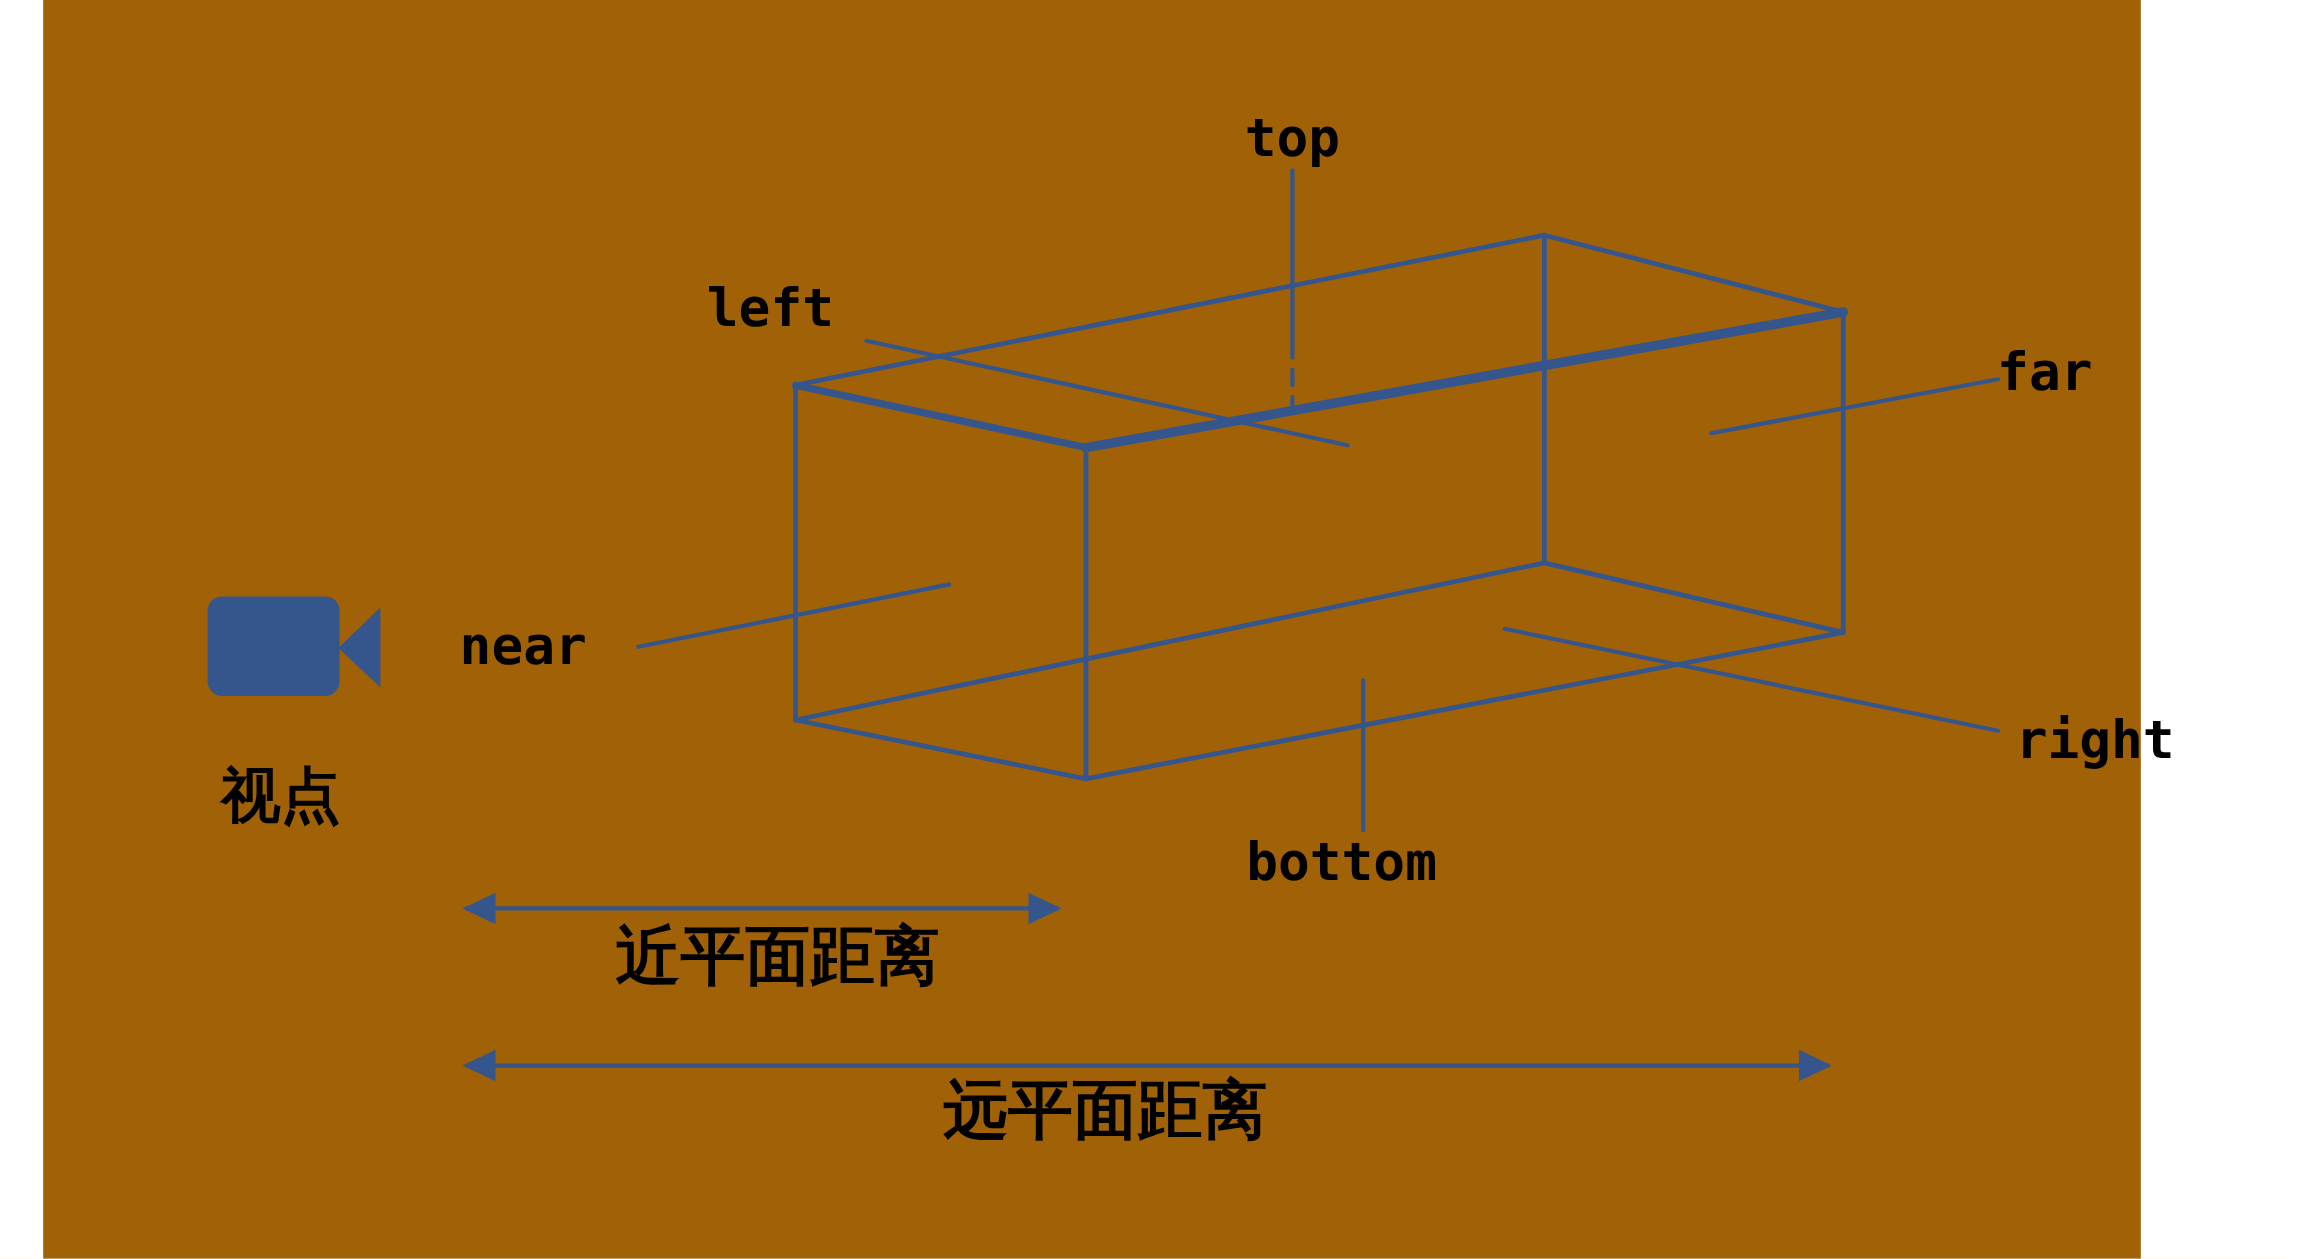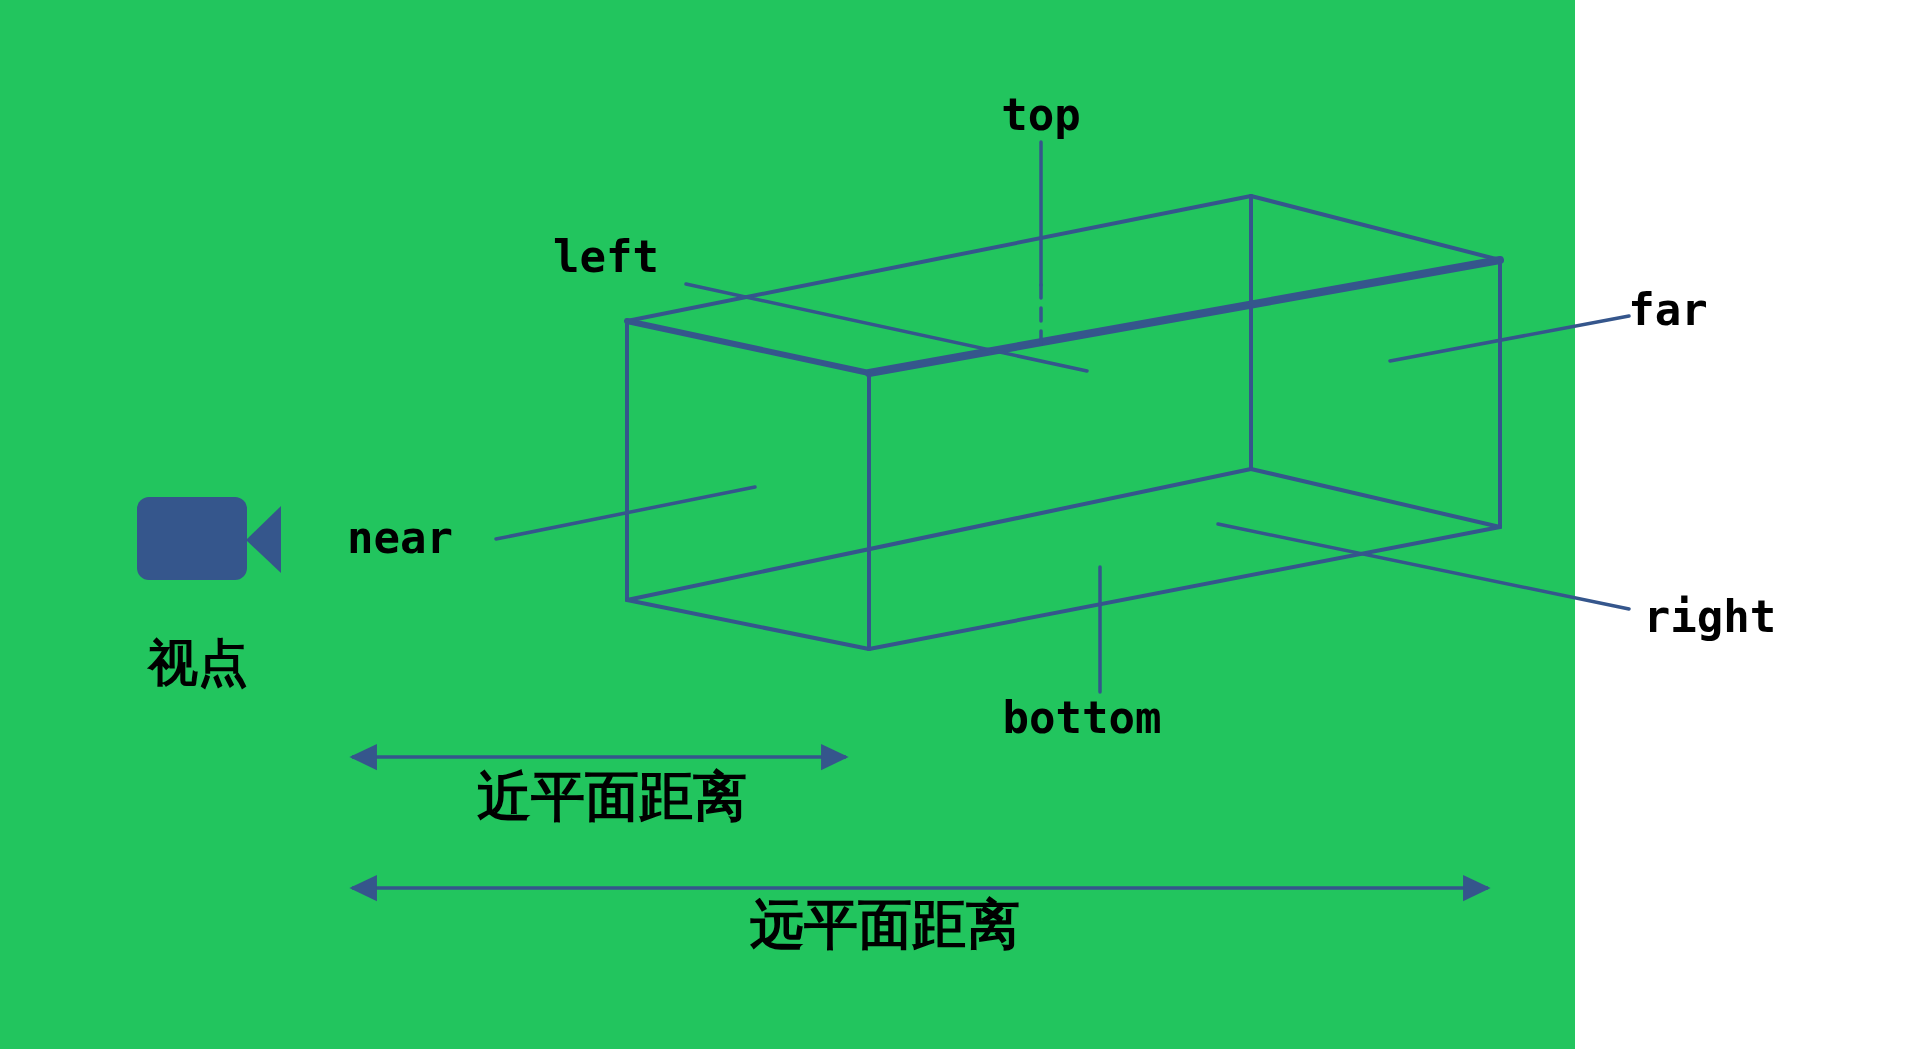--- a/index.html
+++ b/index.html
@@ -6,23 +6,24 @@
     margin: 0;
     padding: 0;
     background: #ffffff;
     width: 1920px;
     height: 1049px;
     overflow: hidden;
     font-family: "DejaVu Sans", sans-serif;
   }
   .stage {
     position: relative;
-    width: 1575px;
+    width: 1748px;
     height: 1049px;
-    background: #22c55e;
+    background: #a16207;
+    margin-left: 36px;
   }
   svg { display: block; }
   .edge {
     stroke: #35568C;
     stroke-width: 4;
     fill: none;
     stroke-linecap: round;
   }
   .edge-thick-a { stroke-width: 6; }
   .edge-thick-b { stroke-width: 8; }

